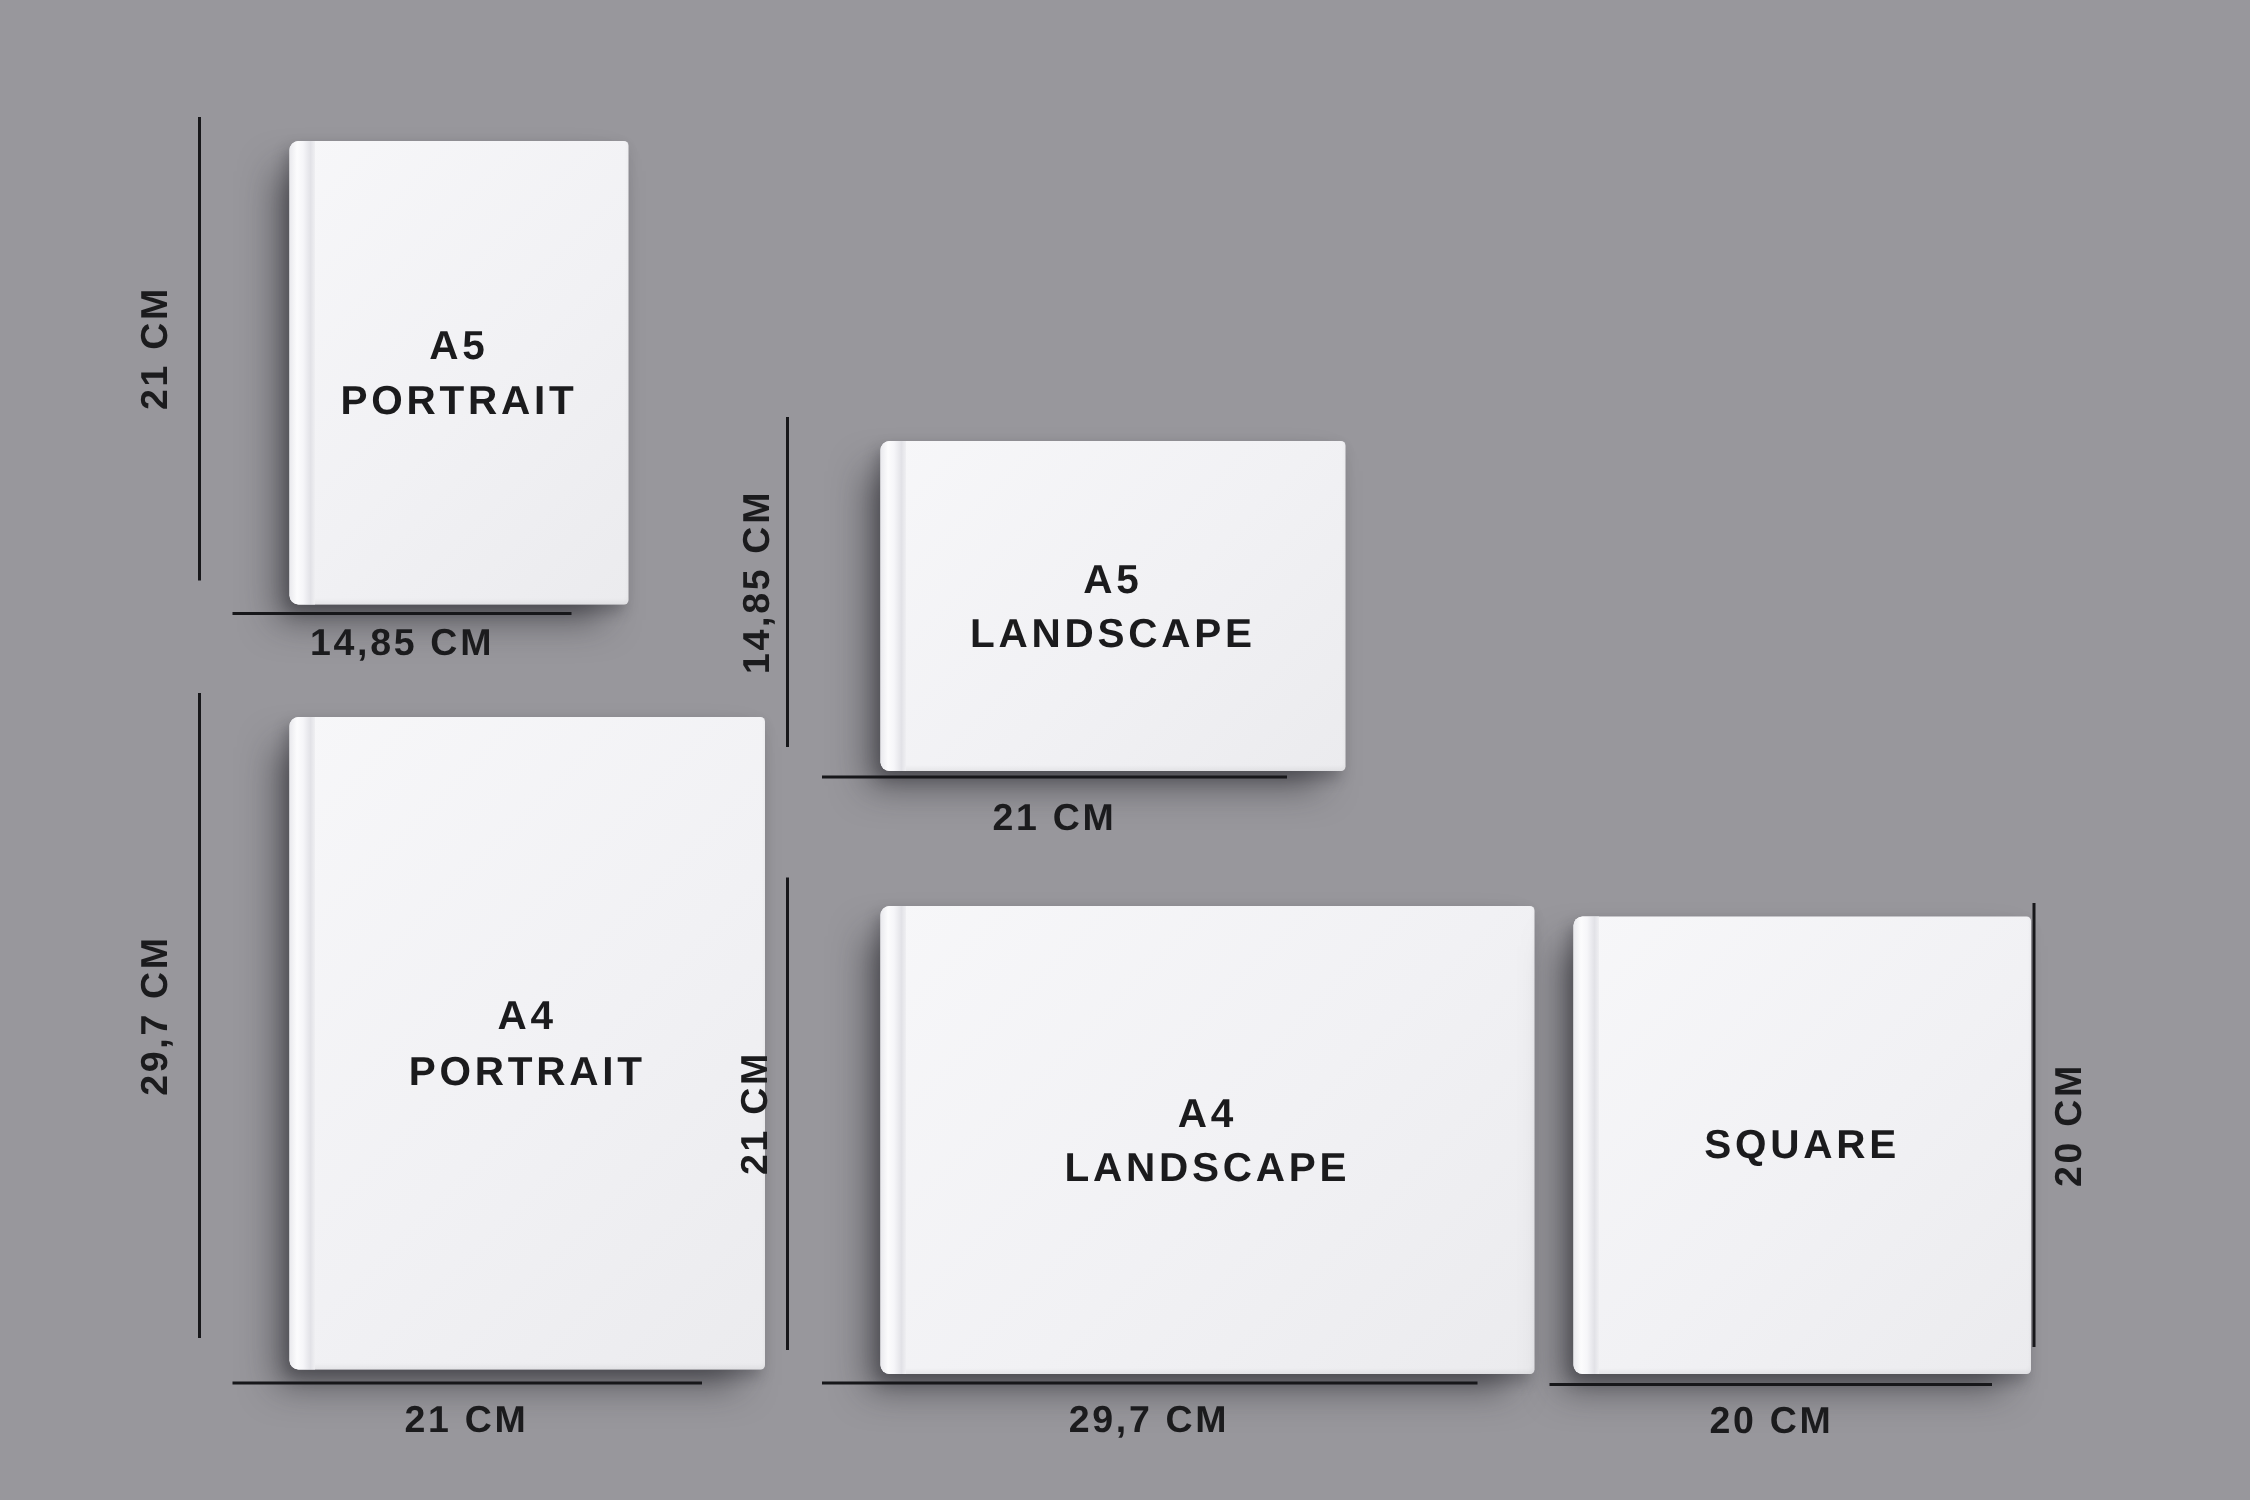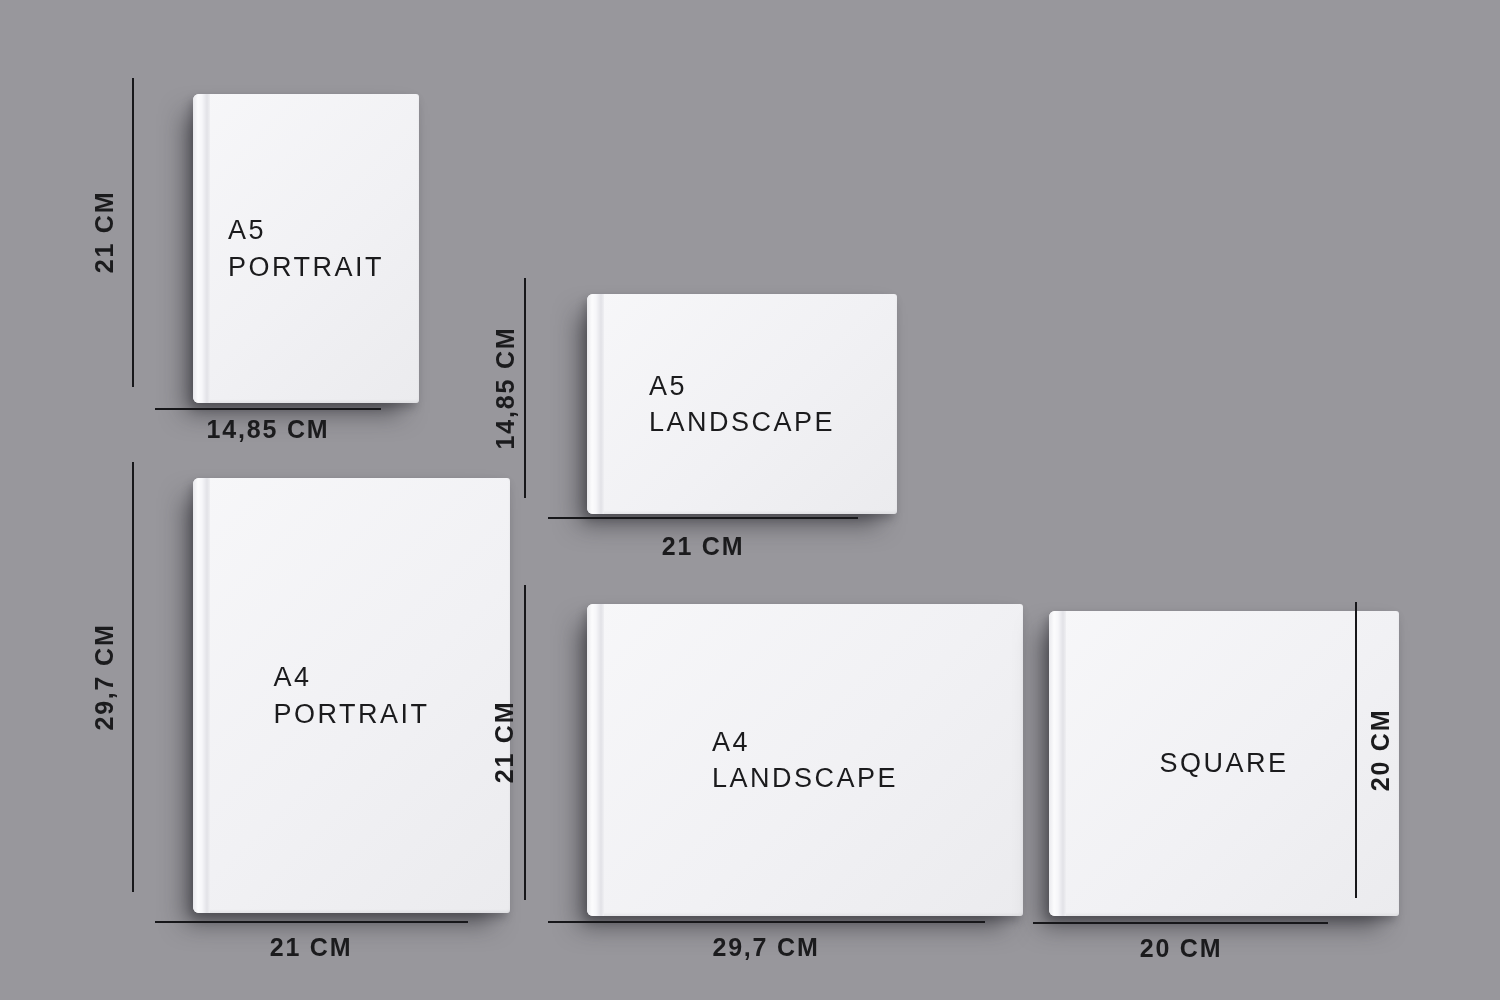--- a/index.html
+++ b/index.html
@@ -22,32 +22,32 @@
     display:flex; align-items:center; justify-content:center;
   }
   .book::before { 
     content:"";
     position:absolute; left:0; top:0; bottom:0; width:17px;
     border-radius:6px 0 0 6px;
     background:linear-gradient(90deg,#e9e9ed 0px,#fcfcfd 5px,#f6f6f9 9px,#e2e2e7 14px,#efeff2 17px);
   }
   .book-title {
     margin:0; position:relative;
-    text-align:left;
+    text-align:center;
     color:#1b1b1d;
-    font-size:27px; font-weight:400;
+    font-size:27px; font-weight:700;
     letter-spacing:2.5px; line-height:1.35;
   }
   .book-title span { display:block; }
 
   .book--a5p { left:153px; top:78px;  width:226px; height:309px; }
   .book--a5l { left:547px; top:278px; width:310px; height:220px; }
   .book--a4p { left:153px; top:462px; width:317px; height:435px; }
   .book--a4l { left:547px; top:588px; width:436px; height:312px; }
-  .book--sq  { left:1028px; top:595px; width:350px; height:305px;margin-left:21px; }
+  .book--sq  { left:1028px; top:595px; width:305px; height:305px;margin-left:21px; }
 
   
   .dim { position:absolute; background:#17171a; }
   .dim-v { width:2px; }
   .dim-h { height:2px; }
 
   .line--a5p-v { left:132px; top:78px;  height:309px; }
   .line--a5p-h { left:155px; top:408px; width:226px; }
   .line--a5l-v { left:524px; top:278px; height:220px; }
   .line--a5l-h { left:548px; top:517px; width:310px; }

